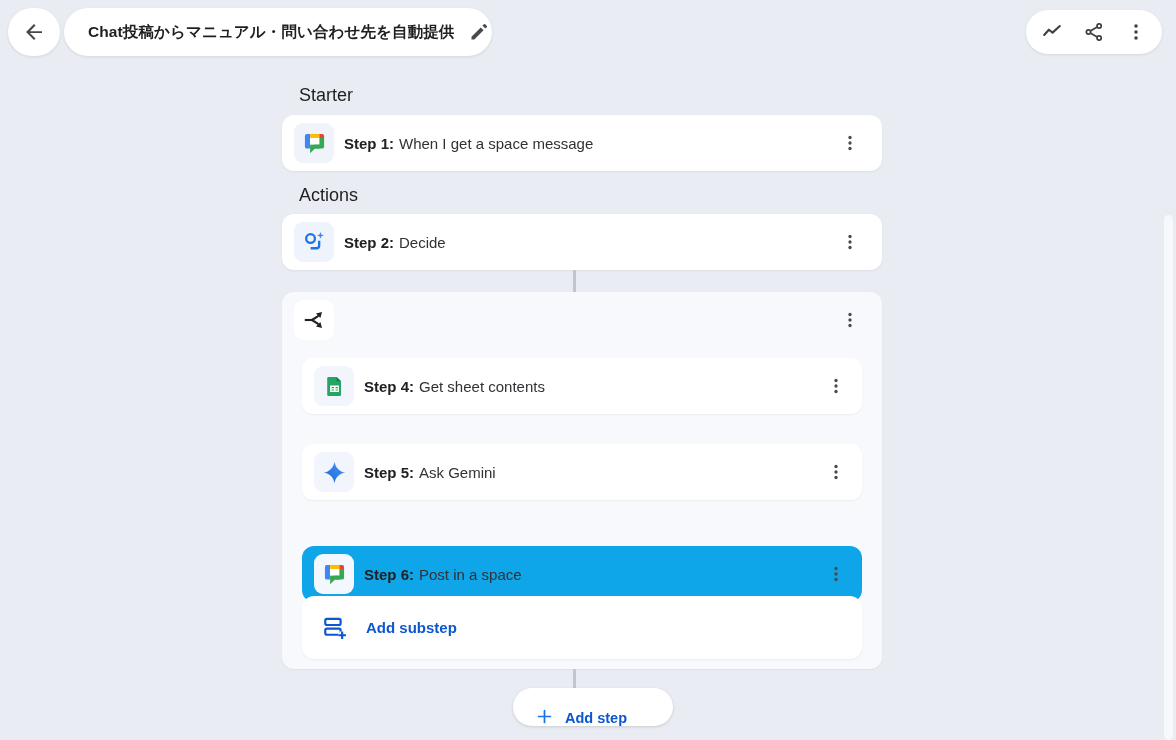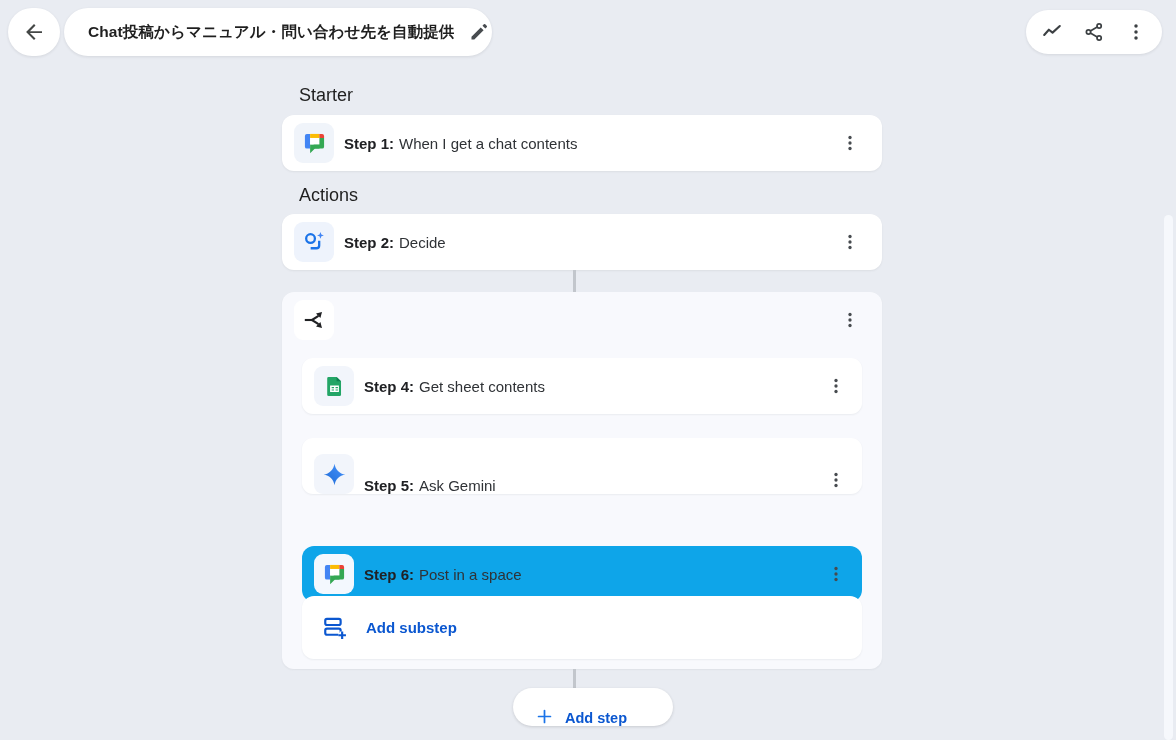--- a/index.html
+++ b/index.html
@@ -52,21 +52,21 @@
   .group{position:absolute;left:282px;top:292px;width:600px;height:377px;background:#f8f9fd;
     border-radius:12px;box-shadow:0 1px 2px rgba(60,64,67,.06);}
   .group-row{position:absolute;left:0;top:0;width:100%;height:56px;
     display:flex;align-items:center;padding:0 20px 0 12px;box-sizing:border-box;cursor:pointer;}
   .group .icon-sq{background:#ffffff;}
   .sub-card{position:absolute;left:20px;width:560px;height:56px;background:#fff;border-radius:11px;
     box-shadow:0 1px 2px rgba(60,64,67,.07);
     display:flex;align-items:center;padding:0 14px 0 12px;box-sizing:border-box;cursor:pointer;}
   .sub-card .icon-sq{background:#f2f5fb;}
   .sub-4{top:66px;}
-  .sub-5{top:146px;align-items:flex-end;}
+  .sub-5{top:152px;}
   .sub-6{top:226px;background:#0ea5e9;border-radius:12px;box-shadow:none;margin-top:28px;}
   .sub-6 .icon-sq{background:#f3f8fe;}
   .addsub-card{position:absolute;left:20px;top:304px;width:560px;height:63px;background:#fff;
     border-radius:12px;box-shadow:0 1px 2px rgba(60,64,67,.07);
     display:flex;align-items:center;padding:0 14px;box-sizing:border-box;cursor:pointer;}
   .addsub-label{margin-left:18px;font-size:15px;font-weight:600;color:#0b57d0;}
 
   
   .addstep-pill{position:absolute;left:513px;top:688px;width:160px;height:38px;background:#fff;
     border-radius:19px;box-shadow:0 1px 3px rgba(32,33,36,.16);
@@ -131,21 +131,21 @@
     <span class="icon-sq">
       <svg width="25" height="25" viewBox="0 0 24 24">
         <path fill="#4285f4" d="M4.7 2.8h3.1v14.1H4.7a1.9 1.9 0 0 1-1.9-1.9V4.7a1.9 1.9 0 0 1 1.9-1.9z"></path>
         <rect fill="#fbbc04" x="7.8" y="2.8" width="8.9" height="3.9"></rect>
         <path fill="#ea4335" d="M16.7 2.8h2.6a1.9 1.9 0 0 1 1.9 1.9v2h-4.5z"></path>
         <path fill="#34a853" d="M16.7 6.7h4.5V15a1.9 1.9 0 0 1-1.9 1.9h-6.9l-4.6 4.4v-4.4z"></path>
         <path fill="#34a853" d="M7.8 12.9h9v4h-9z"></path>
         <rect fill="#fff" x="7.8" y="6.7" width="8.9" height="6.2"></rect>
       </svg>
     </span>
-    <span class="step-text"><b class="step-prefix">Step 1:</b><span class="step-label">When I get a chat contents</span></span>
+    <span class="step-text"><b class="step-prefix">Step 1:</b><span class="step-label">When I get a space message</span></span>
     <span class="kebab">
       <svg width="20" height="20" viewBox="0 0 24 24">
           <g fill="#474b4f">
             <circle cx="12" cy="5.4" r="2"></circle>
             <circle cx="12" cy="12" r="2"></circle>
             <circle cx="12" cy="18.6" r="2"></circle>
           </g>
         </svg>
     </span>
   </div>

